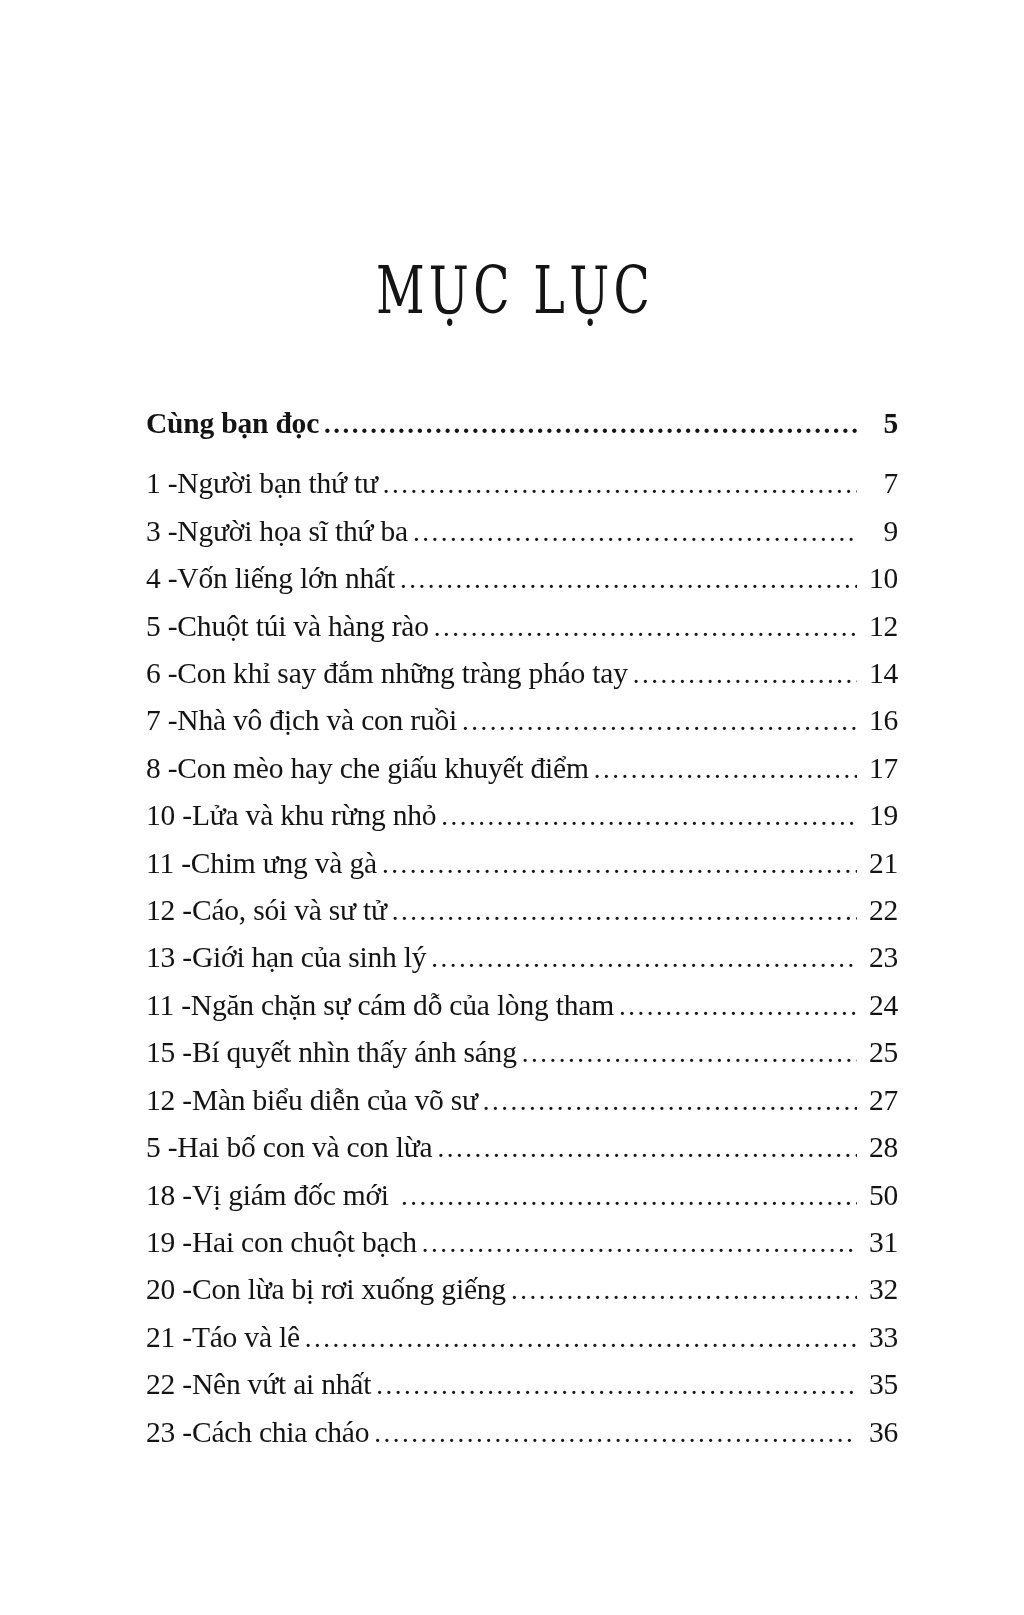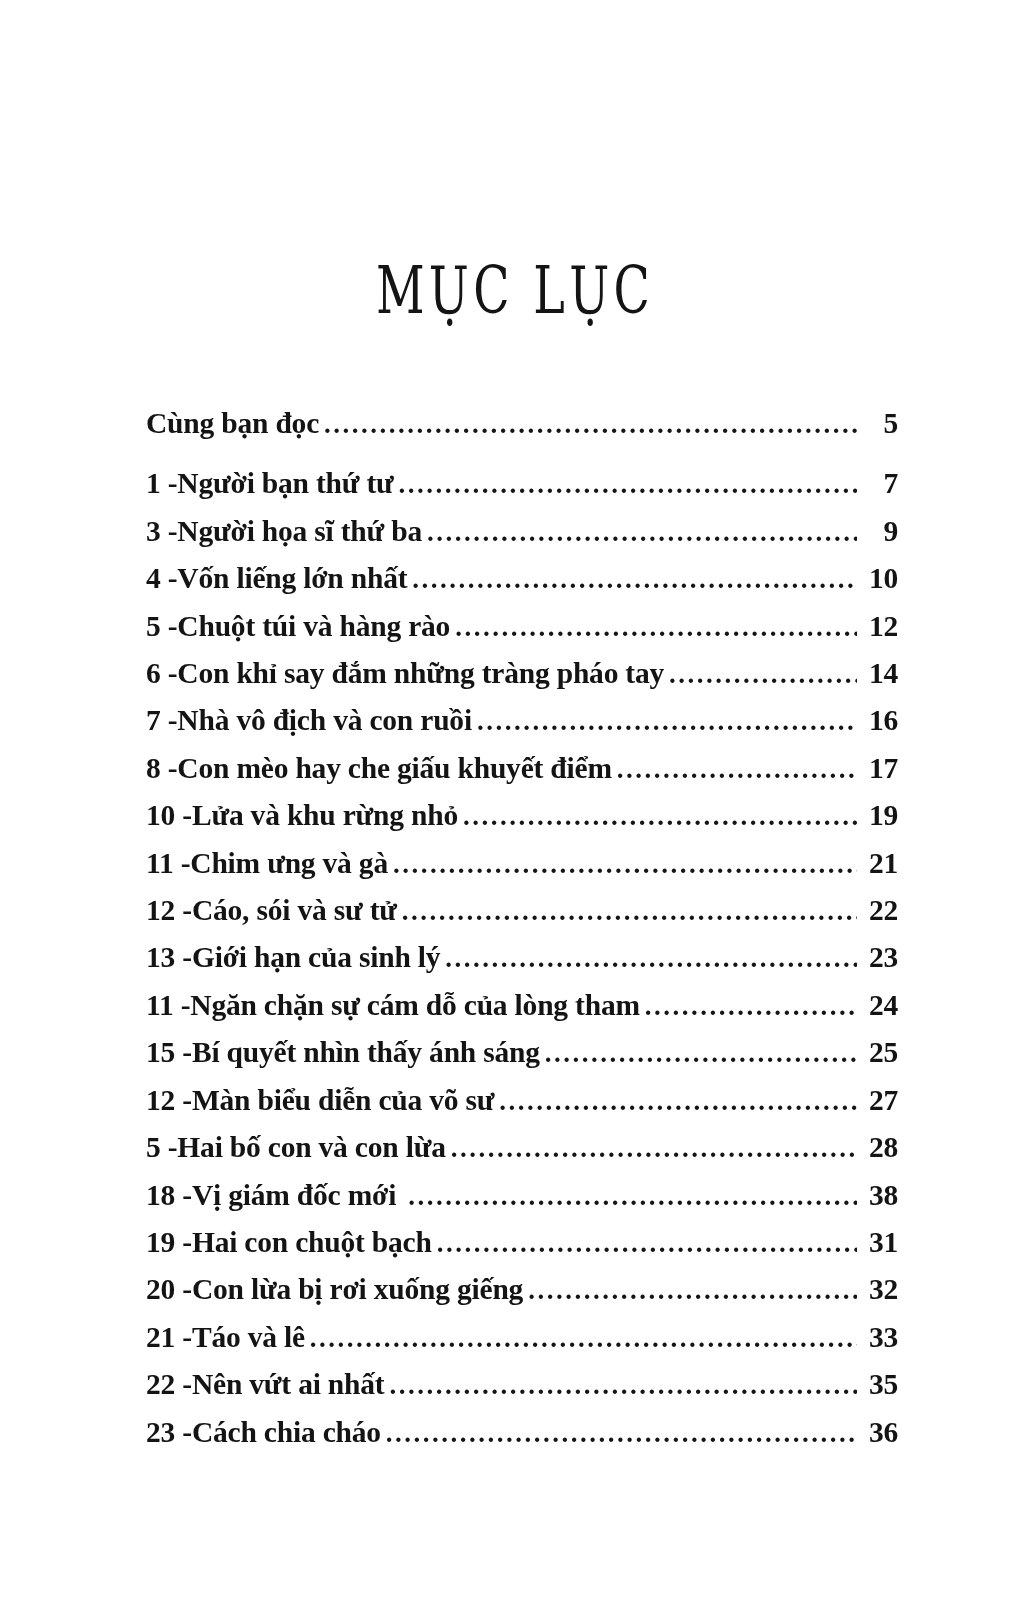--- a/index.html
+++ b/index.html
@@ -35,21 +35,20 @@
     left: 146px;
     top: 400px;
     width: 752px;
   }
   .toc-row {
     display: flex;
     align-items: baseline;
     line-height: 46.4px;
     font-size: 29.5px;
     letter-spacing: -0.2px;
-    font-weight: bold;
   }
   .toc-row.bold {
     font-weight: bold;
     margin-bottom: 13px;
   }
   .toc-label {
     white-space: pre;
     flex: 0 0 auto;
   }
   .dot-leader {
@@ -154,21 +153,21 @@
         <span class="toc-page-num">27</span>
       </div>
       <div class="toc-row">
         <span class="toc-label">5 -Hai bố con và con lừa</span>
         <span class="dot-leader"></span>
         <span class="toc-page-num">28</span>
       </div>
       <div class="toc-row">
         <span class="toc-label">18 -Vị giám đốc mới </span>
         <span class="dot-leader"></span>
-        <span class="toc-page-num">38</span>
+        <span class="toc-page-num">50</span>
       </div>
       <div class="toc-row">
         <span class="toc-label">19 -Hai con chuột bạch</span>
         <span class="dot-leader"></span>
         <span class="toc-page-num">31</span>
       </div>
       <div class="toc-row">
         <span class="toc-label">20 -Con lừa bị rơi xuống giếng</span>
         <span class="dot-leader"></span>
         <span class="toc-page-num">32</span>

